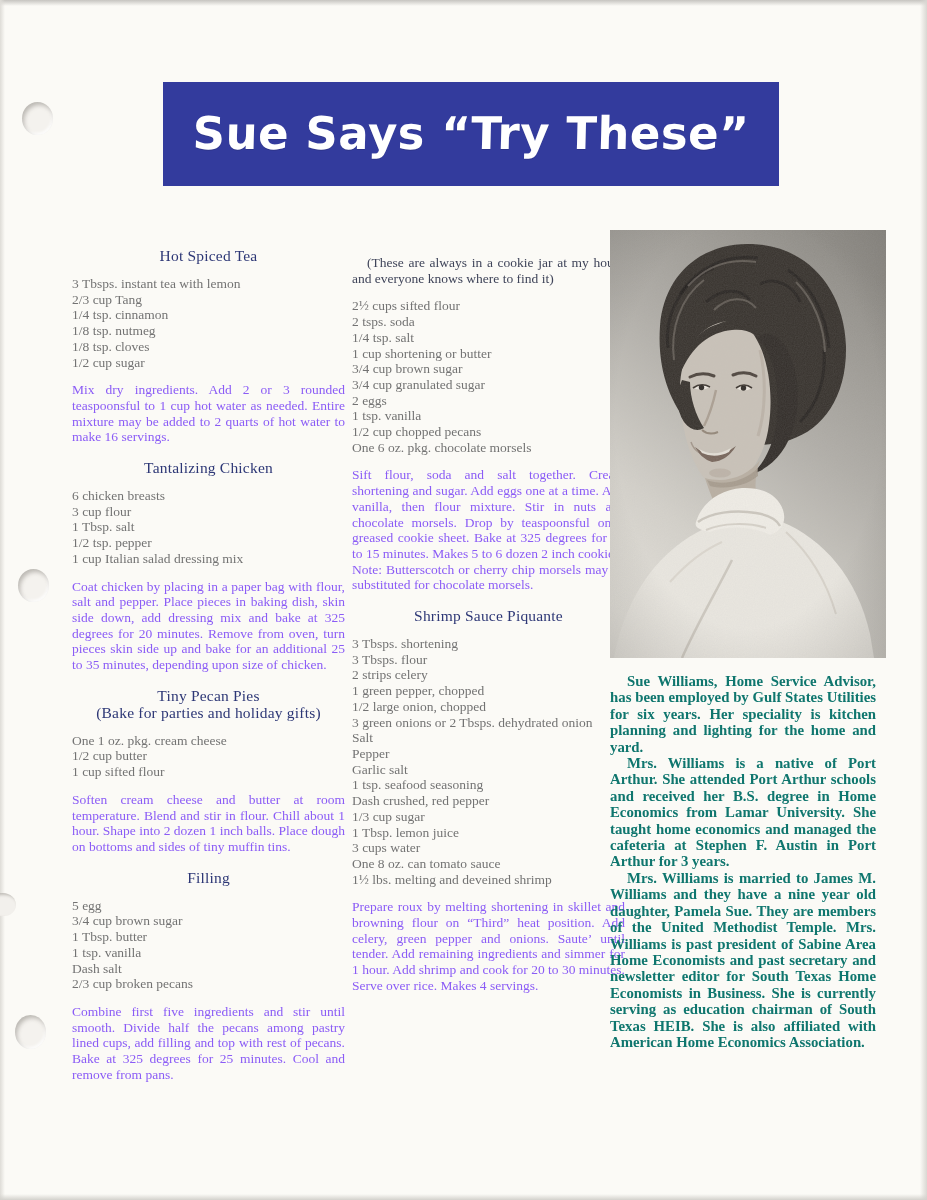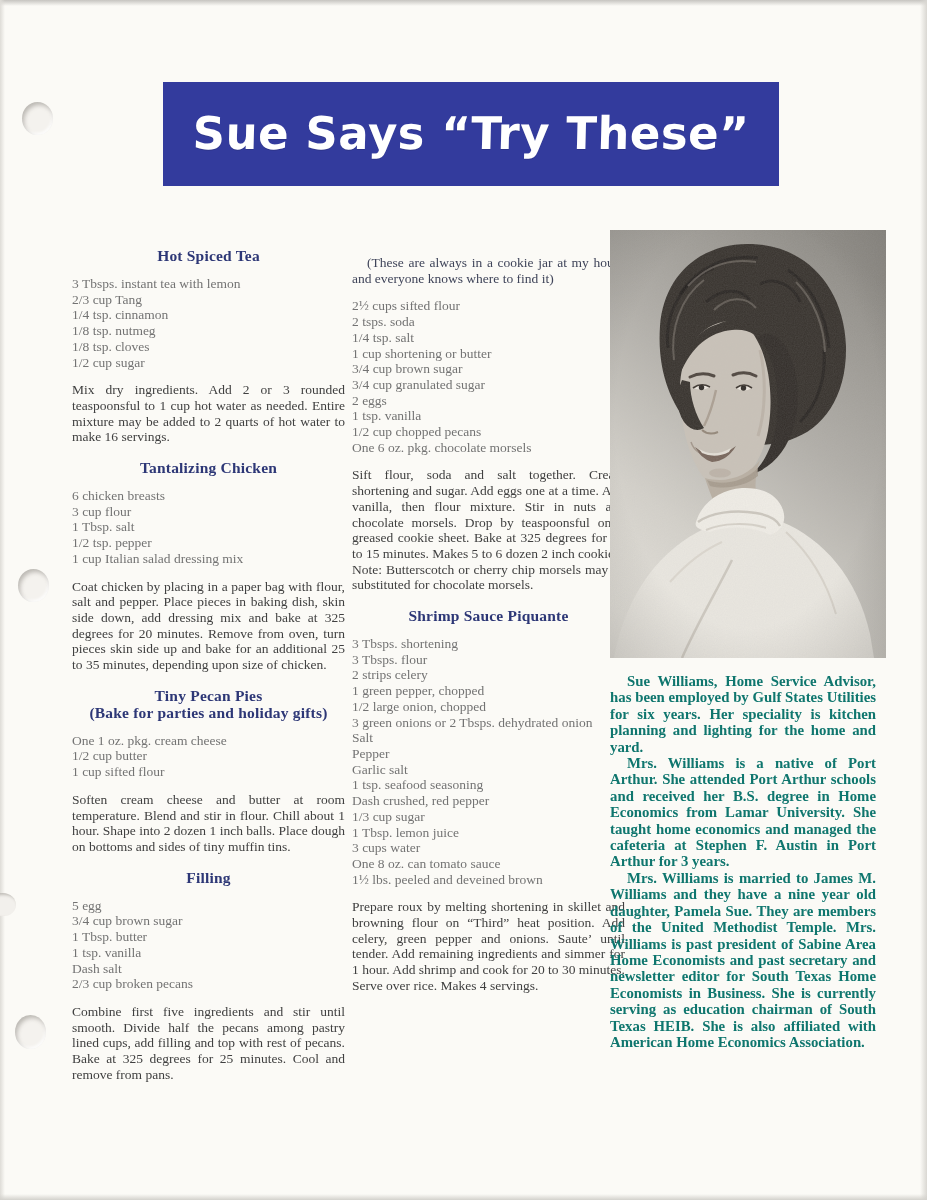--- a/index.html
+++ b/index.html
@@ -40,27 +40,27 @@
     white-space:nowrap;
   }
   
   .col { position:absolute; }
   .col-left   { left:72px;  top:247px; width:273px; }
   .col-center { left:352px; top:243px; width:273px; }
   .col-right  { left:610px; top:230px; width:278px; }
 
   .recipe { margin:0 0 14px 0; }
   .rtitle, .rsubtitle {
-    font-size:15.5px; line-height:17px; font-weight:bold;
+    font-size:15.5px; line-height:17px; font-weight:normal;
     color:#2d3776; text-align:center; margin:0; letter-spacing:0.2px;
   }
   .ing-list { margin:12px 0; }
   .ing  { font-size:13.5px; line-height:15.7px; color:#737373; }
   .para {
-    font-size:13.5px; line-height:15.7px; color:#404040;
+    font-size:13.5px; line-height:15.7px; color:#8b5cf6;
     text-align:justify; margin:12px 0 0 0;
   }
   .para.note { margin-top:0; }
   .intro {
     font-size:13.5px; line-height:15.7px; color:#3f4459;
     text-align:justify; text-indent:15px; margin:12px 0 0 0;
   }
   
   .photo { width:276px; height:428px; font-size:0; }
   .bio { margin-top:15px; width:266px; }
@@ -172,21 +172,21 @@
         <div class="ing">3 green onions or 2 Tbsps. dehydrated onion</div>
         <div class="ing">Salt</div>
         <div class="ing">Pepper</div>
         <div class="ing">Garlic salt</div>
         <div class="ing">1 tsp. seafood seasoning</div>
         <div class="ing">Dash crushed, red pepper</div>
         <div class="ing">1/3 cup sugar</div>
         <div class="ing">1 Tbsp. lemon juice</div>
         <div class="ing">3 cups water</div>
         <div class="ing">One 8 oz. can tomato sauce</div>
-        <div class="ing">1½ lbs. peeled and deveined brown</div>
+        <div class="ing">1½ lbs. melting and deveined shrimp</div>
       </div>
       <p class="para">Prepare roux by melting shortening in skillet and browning flour on “Third” heat position. Add celery, green pepper and onions. Saute’ until tender. Add remaining ingredients and simmer for 1 hour. Add shrimp and cook for 20 to 30 minutes. Serve over rice. Makes 4 servings.</p>
     </section>
 
   </div>
 
   <div class="col col-right">
 
     <div class="photo" role="img" aria-label="Black and white studio portrait of a smiling woman with a dark bouffant hairstyle wearing a light cowl-neck jacket">
       <svg viewBox="0 0 276 428" width="276" height="428">

